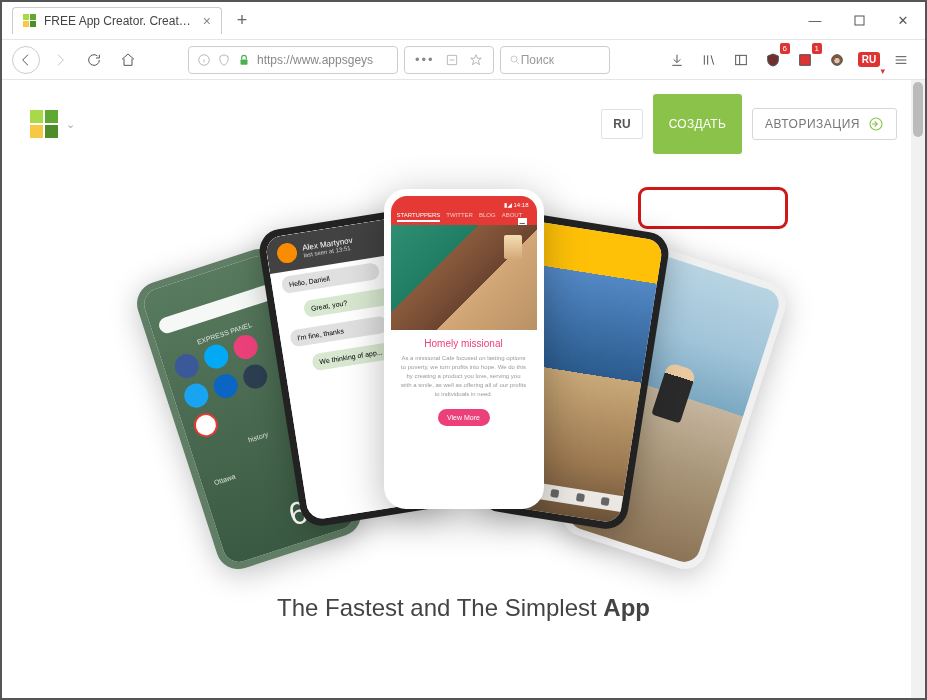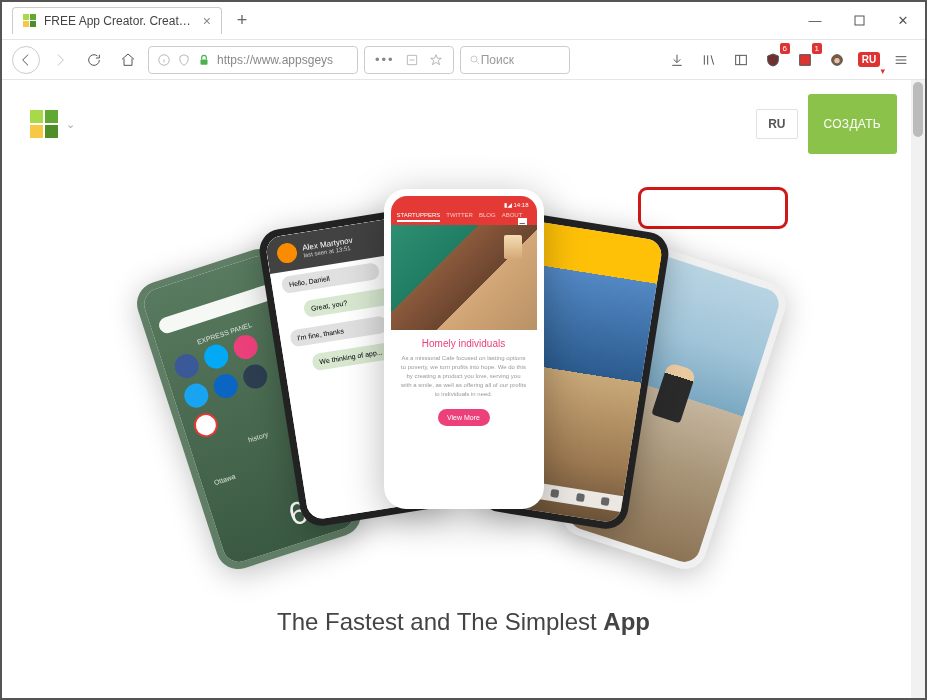--- a/index.html
+++ b/index.html
@@ -8,21 +8,21 @@
 .tab { display:flex; align-items:center; gap:7px; margin-left:10px; padding:6px 10px; border:1px solid #ccc; border-bottom:none; border-radius:4px 4px 0 0; max-width:210px; background:#fff; }
 .tab svg { flex:none; }
 .tab-title { white-space:nowrap; overflow:hidden; text-overflow:ellipsis; font-size:12px; color:#444; max-width:160px; }
 .tab-x { color:#888; font-size:14px; line-height:1; }
 .newtab { margin-left:8px; width:24px; height:24px; display:flex; align-items:center; justify-content:center; color:#666; font-size:18px; }
 .win-controls { margin-left:auto; display:flex; }
 .win-controls div { width:44px; height:30px; display:flex; align-items:center; justify-content:center; color:#555; }
 .addr-bar { height:40px; display:flex; align-items:center; gap:6px; padding:0 10px; border-bottom:1px solid #e5e5e5; }
 .icn { width:28px; height:28px; display:flex; align-items:center; justify-content:center; color:#555; border-radius:3px; }
 .icn svg { width:16px; height:16px; stroke:#555; fill:none; stroke-width:1.5; }
-.url-box { display:flex; align-items:center; border:1px solid #ccc; border-radius:4px; height:28px; padding:0 8px; min-width:210px; gap:6px; }
+.url-box { display:flex; align-items:center; border:1px solid #ccc; border-radius:4px; height:28px; padding:0 8px; min-width:210px; gap:6px;margin-left:40px; }
 .url-box svg { width:14px; height:14px; }
 .url-box .lock { fill:#4caf50; }
 .url { color:#888; font-size:12px; white-space:nowrap; overflow:hidden; }
 .pill { display:flex; align-items:center; gap:10px; border:1px solid #ccc; border-radius:4px; height:28px; padding:0 10px; color:#888; }
 .search-box { display:flex; align-items:center; border:1px solid #ccc; border-radius:4px; height:28px; padding:0 8px; min-width:110px; color:#999; font-size:12px; }
 .rt-icons { display:flex; gap:4px; margin-left:auto; }
 .badge-ic { position:relative; }
 .badge-n { position:absolute; top:-3px; right:-3px; background:#d33; color:#fff; font-size:8px; padding:0 3px; border-radius:2px; line-height:11px; }
 .ru-ic { background:#d33; color:#fff; font-size:10px; font-weight:bold; border-radius:3px; padding:2px 4px; }
 .content { position:relative; height:620px; overflow:hidden; }
@@ -69,21 +69,21 @@
 .p3 .txt{font-size:6px;color:#999;text-align:center;padding:0 10px;line-height:1.5}
 .p3 .more{background:#ec407a;color:#fff;width:52px;text-align:center;margin:10px auto;padding:5px;border-radius:11px;font-size:7px}
 .p3 .burg{position:absolute;top:22px;right:10px;color:#333;font-size:11px;background:#fff;padding:1px}
 .p4{width:150px;height:300px;transform:rotate(9deg);left:315px;top:48px;z-index:2;background:#222}
 .p4 .scr{background:linear-gradient(180deg,#ffc107 0%,#ffc107 15%,#5388c4 15%,#2b5b8e 50%,#c9a878 50%,#9d7a52 80%,#6b5238 100%)}
 .p4 .ic{position:absolute;bottom:12px;width:100%;display:flex;justify-content:space-around;padding:4px;background:rgba(255,255,255,.85)}
 .p4 .ic div{width:8px;height:8px;background:#666;border-radius:2px}
 .p5{width:150px;height:300px;transform:rotate(18deg);left:415px;top:85px;z-index:1;background:#f0f0f0}
 .p5 .scr{background:linear-gradient(180deg,#b8d4e3 0%,#a0c4d8 25%,#7ba8c2 45%,#c5b59e 45%,#a89578 70%,#8c7356 100%)}
 .p5 .person{position:absolute;top:35%;left:35%;width:30px;height:55px;background:linear-gradient(#e8c9a0 20%,#2a2a2a 20%);border-radius:10px 10px 4px 4px}
-.tagline { text-align:center; font-size:24px; color:#444; margin-top:14px; font-weight:300; }
+.tagline { text-align:center; font-size:24px; color:#444; font-weight:300; }
 .tagline b { font-weight:700; }
 .support { position:absolute; bottom:22px; right:32px; background:#7cb342; color:#fff; padding:9px 18px; border-radius:20px; font-size:12px; font-weight:500; letter-spacing:.3px; box-shadow:0 2px 8px rgba(0,0,0,.2);}
 </style>
 </head>
 <body>
 
 <div class="window-bar">
   <div class="tab">
     <svg width="14" height="14" viewBox="0 0 14 14">
         <rect x="0" y="0" width="6" height="6" fill="#a7d948"></rect>
@@ -217,20 +217,27 @@
     <div class="logo-sq">
         <span class="sq1"></span>
         <span class="sq2"></span>
         <span class="sq3"></span>
         <span class="sq4"></span>
       </div>
     <span class="chev">⌄</span>
     <div class="site-head-r">
       <div class="lang">RU</div>
       <div class="btn-create">СОЗДАТЬ</div>
+      <div class="btn-auth">
+        <span>АВТОРИЗАЦИЯ</span>
+        <svg viewBox="0 0 24 24">
+            <circle cx="12" cy="12" r="9" fill="none" stroke="#8bc34a" stroke-width="1.6"></circle>
+            <path d="M10 8l4 4-4 4M6 12h8" fill="none" stroke="#8bc34a" stroke-width="1.6"></path>
+          </svg>
+      </div>
     </div>
   </div>
   <div class="auth-hi"></div>
 
   <div class="phones">
 
     <div class="phone p1">
         <div class="scr">
       <div style="height:14px"></div>
       <div class="wbar"></div>
@@ -272,21 +279,21 @@
             <div style="text-align:right;font-size:6px;padding:1px 2px">▮◢ 14:18</div>
             <div class="tabs">
               <span>STARTUPPERS</span>
               <span>TWITTER</span>
               <span>BLOG</span>
               <span>ABOUT</span>
             </div>
           </div>
       <div class="burg">≡</div>
       <div class="img"></div>
-      <div class="h2">Homely individuals</div>
+      <div class="h2">Homely missional</div>
       <div class="txt">As a missional Cafe focused on lasting options to poverty, we turn profits into hope. We do this by creating a product you love, serving you with a smile, as well as offering all of our profits to individuals in need.</div>
       <div class="more">View More</div>
     </div>
       </div>
 
     <div class="phone p4">
         <div class="scr">
           <div class="ic">
             <div></div>
             <div></div>

